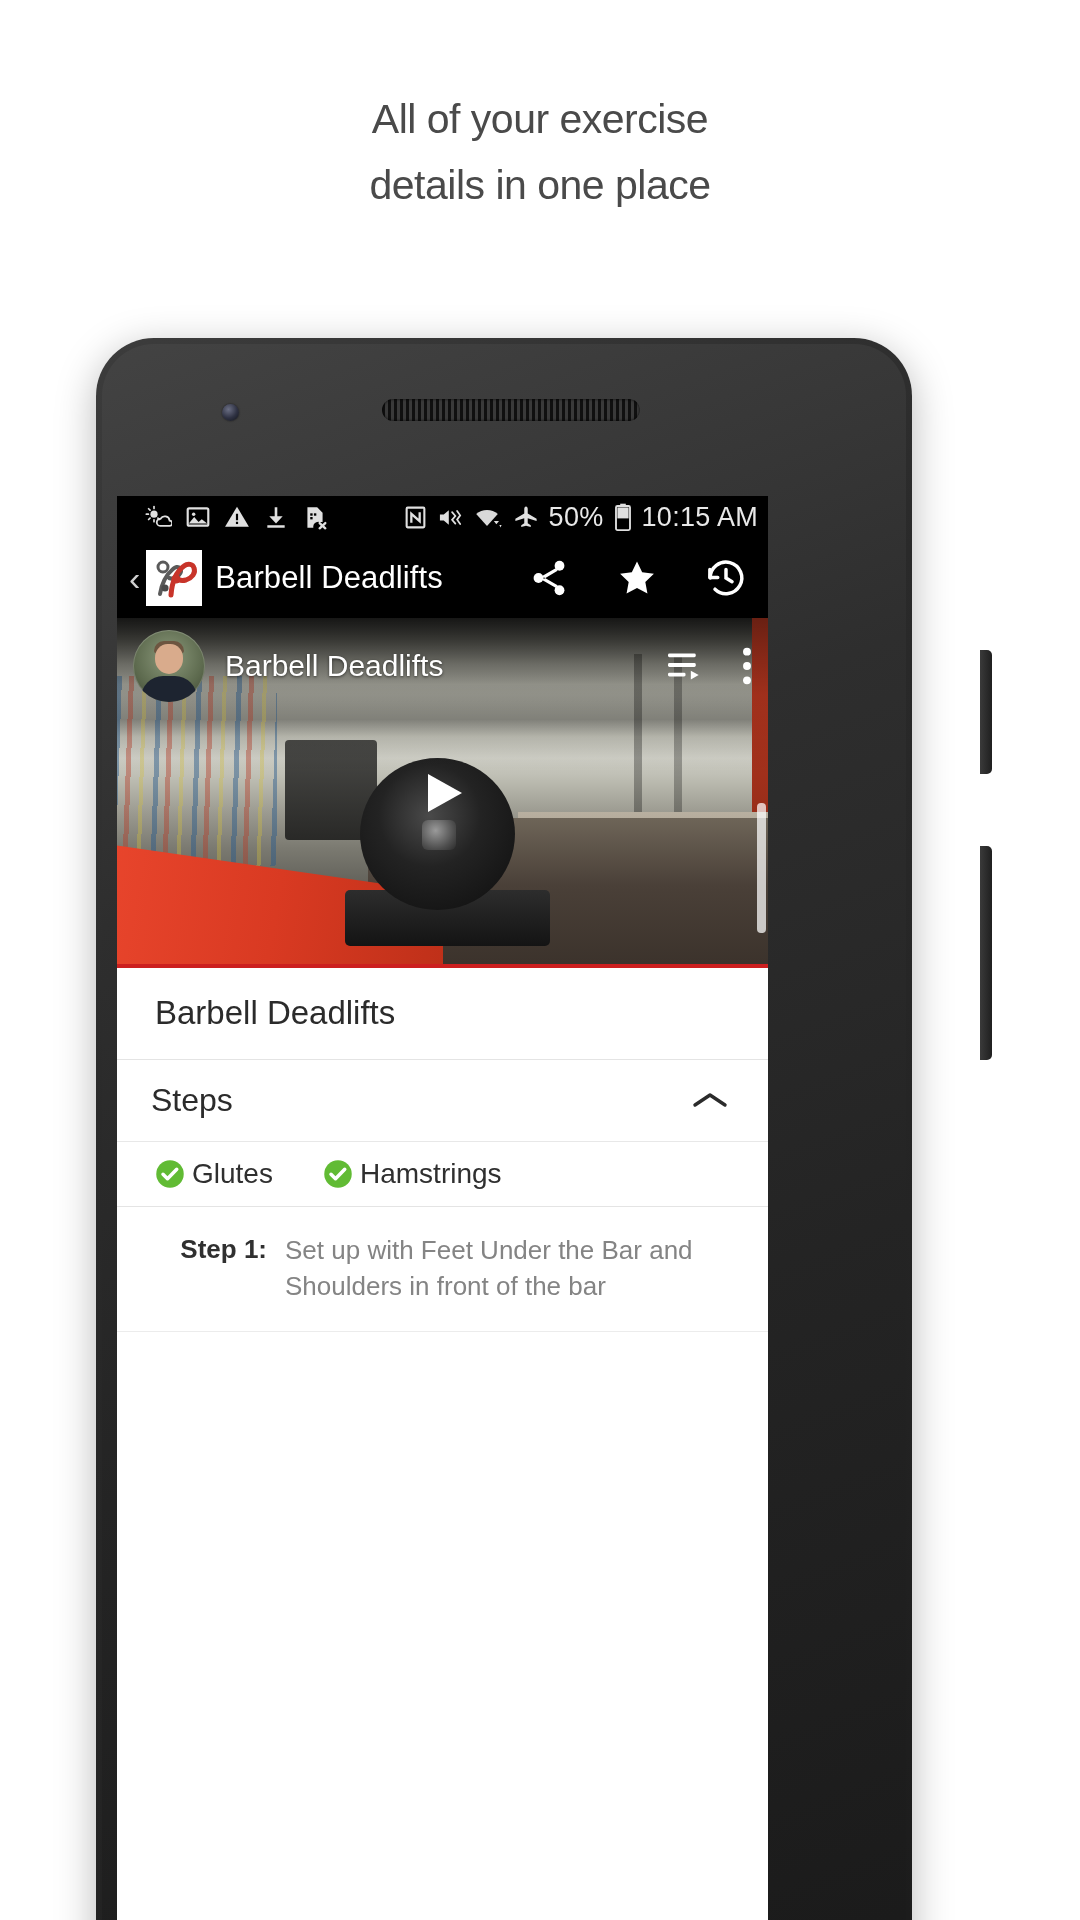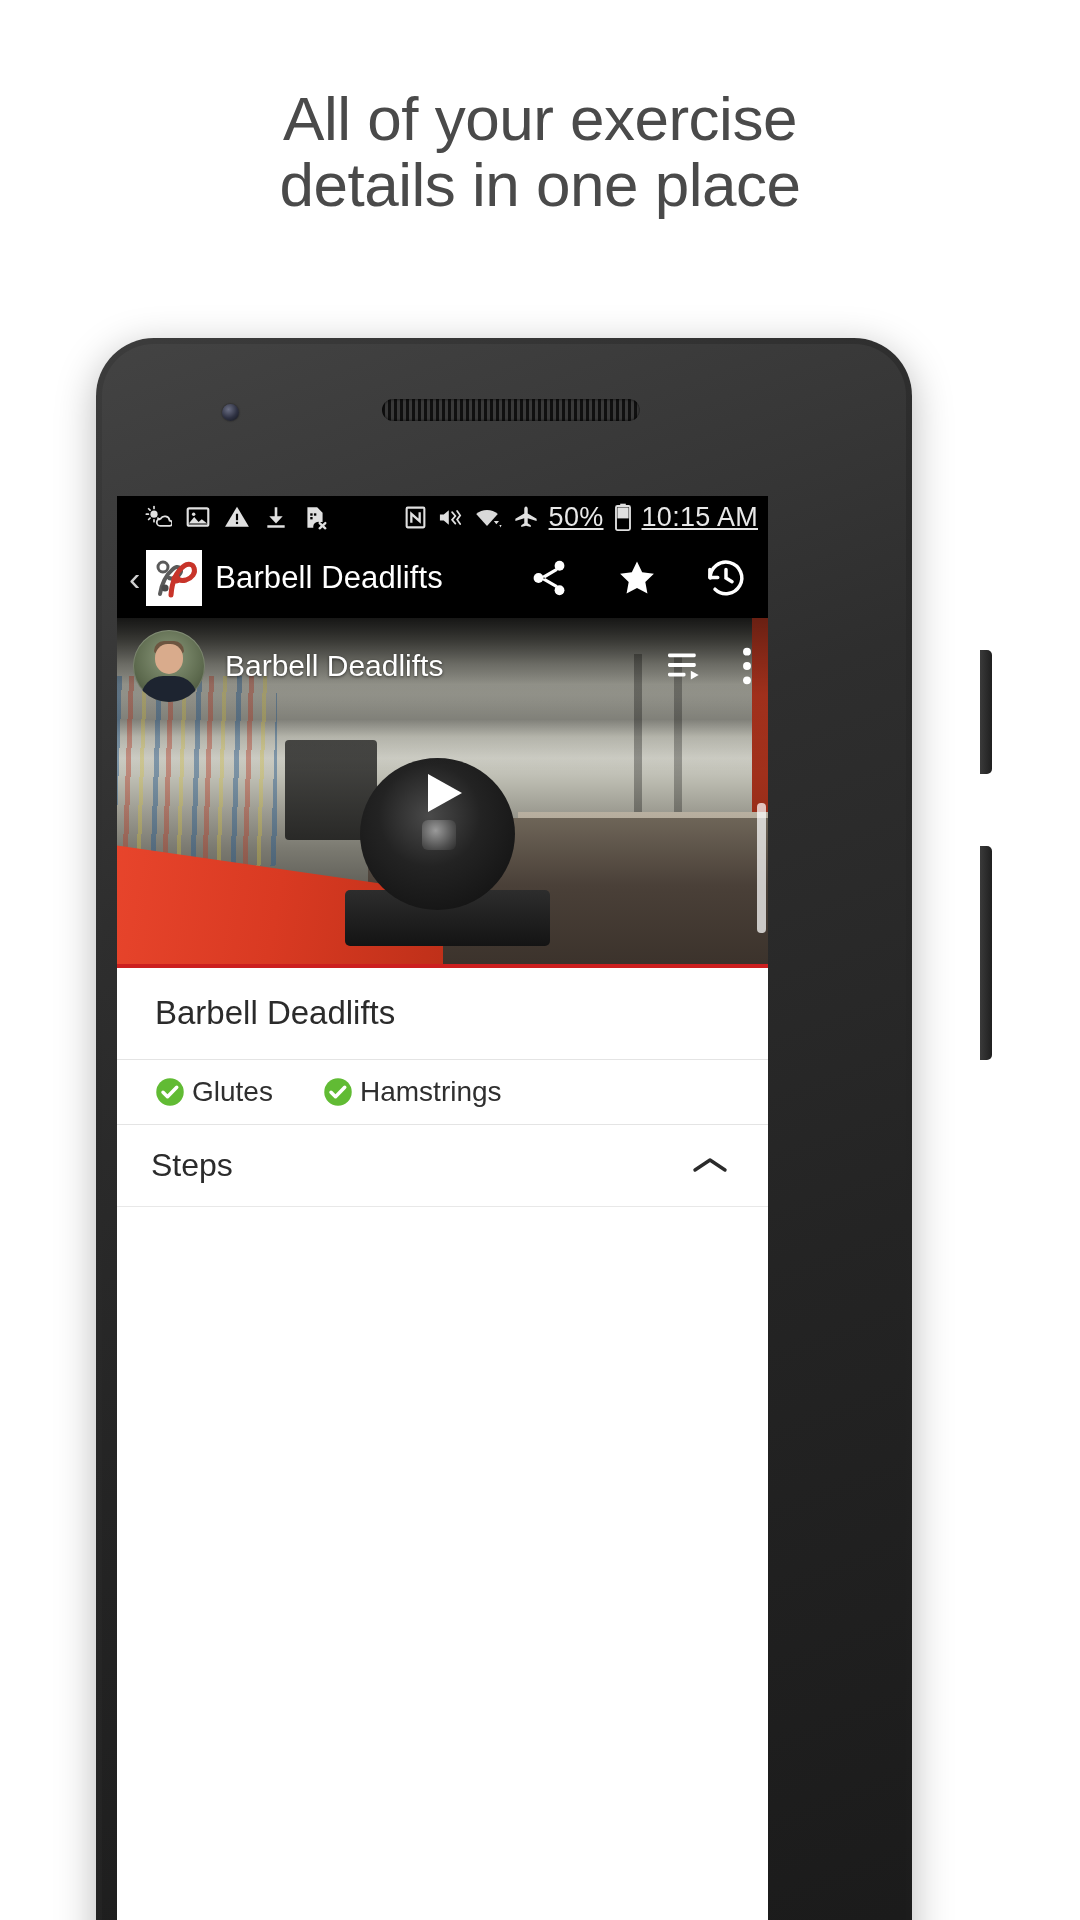--- a/index.html
+++ b/index.html
@@ -16,21 +16,21 @@
   }
 
   
   #promo-headline {
     position: absolute;
     top: 86px;
     left: 0;
     width: 1080px;
     text-align: center;
     color: #4a4a4a;
-    font-size: 62px;
+    font-size: 41px;
     line-height: 66px;
     font-weight: 400;
     letter-spacing: -0.5px;
   }
   #promo-headline .line { display: block; }
 
   
   #phone-device {
     position: absolute;
     left: 96px;
@@ -106,21 +106,21 @@
     align-items: center;
     padding: 0 10px 0 28px;
     box-sizing: border-box;
     color: #e6e6e6;
   }
   #status-left, #status-right {
     display: flex;
     align-items: center;
   }
   #status-left { gap: 13px; }
-  #status-right { gap: 10px; margin-left: auto; text-decoration: underline; }
+  #status-right { gap: 10px; margin-left: auto; }
   .status-icon { display: block; }
   #status-battery-pct {
     font-size: 27px;
     color: #e8e8e8;
     letter-spacing: 0.3px;
     font-family: "Liberation Sans", sans-serif;
   }
   #status-clock {
     font-size: 27px;
     color: #e8e8e8;
@@ -626,38 +626,42 @@
     </div>
 
     <div id="video-side-thumb"></div>
     <div id="video-bottom-progress"></div>
   </div>
 
   <div id="exercise-header">
     <div id="exercise-name">Barbell Deadlifts</div>
   </div>
 
-  <div id="muscle-row">
-    <div class="muscle-chip" id="muscle-chip-0">
-      <svg class="check-icon" width="30" height="30" viewBox="0 0 24 24">
-        <circle cx="12" cy="12" r="11" fill="#61bb34"></circle>
-        <path d="M6.4 12.2l3.6 3.6 7.4-7.6" fill="none" stroke="#ffffff" stroke-width="2.8" stroke-linecap="round" stroke-linejoin="round"></path>
-      </svg>
-      <span>Glutes</span>
-    </div>
-    <div class="muscle-chip" id="muscle-chip-1">
-      <svg class="check-icon" width="30" height="30" viewBox="0 0 24 24">
-        <circle cx="12" cy="12" r="11" fill="#61bb34"></circle>
-        <path d="M6.4 12.2l3.6 3.6 7.4-7.6" fill="none" stroke="#ffffff" stroke-width="2.8" stroke-linecap="round" stroke-linejoin="round"></path>
-      </svg>
-      <span>Hamstrings</span>
-    </div>
-  </div>
-
   <div id="steps-section-header">
     <div id="steps-section-title">Steps</div>
     <svg id="steps-collapse-icon" width="40" height="24" viewBox="0 0 40 24" fill="none" stroke="#2b2b2b" stroke-width="3.4" stroke-linecap="round" stroke-linejoin="round">
       <path d="M5 16 L20 6 L35 16"></path>
     </svg>
   </div>
 
+  <div id="muscle-row">
+    <div class="muscle-chip" id="muscle-chip-0">
+      <svg class="check-icon" width="30" height="30" viewBox="0 0 24 24">
+        <circle cx="12" cy="12" r="11" fill="#61bb34"></circle>
+        <path d="M6.4 12.2l3.6 3.6 7.4-7.6" fill="none" stroke="#ffffff" stroke-width="2.8" stroke-linecap="round" stroke-linejoin="round"></path>
+      </svg>
+      <span>Glutes</span>
+    </div>
+    <div class="muscle-chip" id="muscle-chip-1">
+      <svg class="check-icon" width="30" height="30" viewBox="0 0 24 24">
+        <circle cx="12" cy="12" r="11" fill="#61bb34"></circle>
+        <path d="M6.4 12.2l3.6 3.6 7.4-7.6" fill="none" stroke="#ffffff" stroke-width="2.8" stroke-linecap="round" stroke-linejoin="round"></path>
+      </svg>
+      <span>Hamstrings</span>
+    </div>
+  </div>
+
+  <div class="step-row">
+    <div class="step-label">Step 1:</div>
+    <div class="step-text">Set up with Feet Under the Bar and Shoulders in front of the bar</div>
+  </div>
 
 </div>
 
 </body></html>

